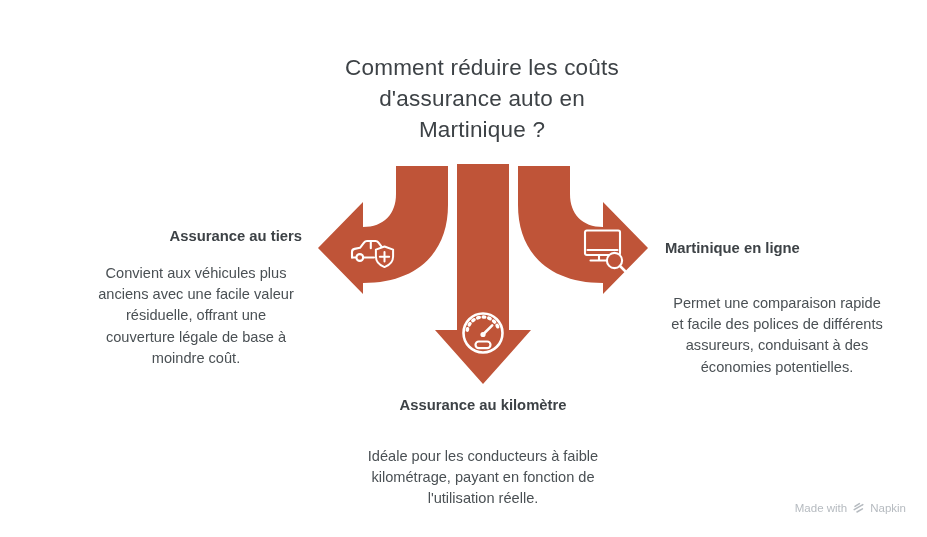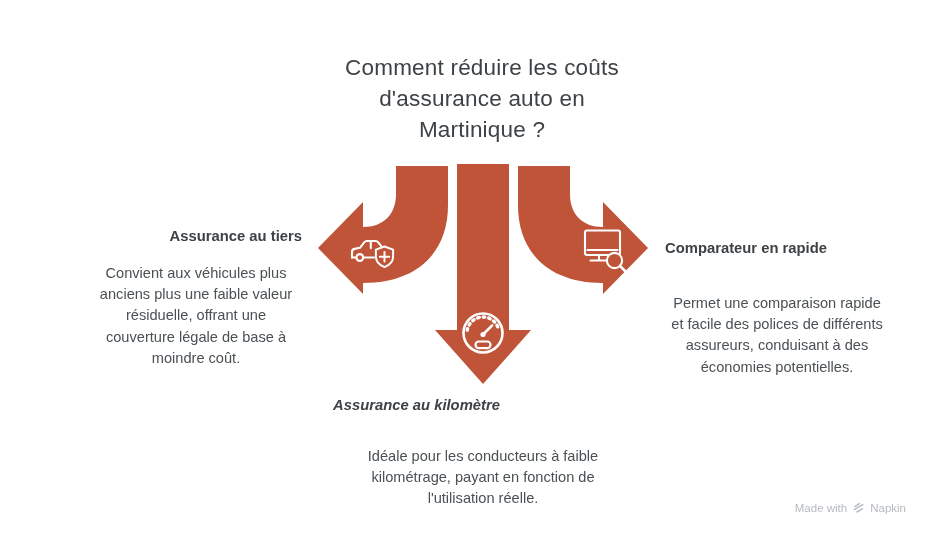--- a/index.html
+++ b/index.html
@@ -30,21 +30,21 @@
     color:var(--c-heading);white-space:nowrap;
   }
   .branch-desc{
     position:absolute;font-size:14.6px;line-height:21.2px;text-align:center;
     color:var(--c-body);white-space:pre-line;
   }
   .label-left{right:625px;top:228px;text-align:right;}
   .desc-left{left:76px;top:263px;width:240px;}
   .label-right{left:665px;top:240px;}
   .desc-right{left:647px;top:293px;width:260px;}
-  .label-bottom{left:333px;top:397px;width:300px;text-align:left;font-style:italic;}
+  .label-bottom{left:333px;top:397px;width:300px;text-align:center;}
   .desc-bottom{left:343px;top:414px;width:280px;margin-top:32px;}
   .watermark{
     position:absolute;right:21px;top:501px;display:flex;align-items:center;gap:5px;
     font-size:11.5px;color:var(--c-watermark);padding-left:36px;
   }
 </style>
 </head>
 <body>
 
 <div class="canvas">
@@ -89,26 +89,26 @@
       <circle cx="24" cy="24" r="19.5" stroke-width="2.6"></circle>
       <path d="M8.25 21.2 A16 16 0 0 1 39.75 21.2" stroke-width="3.4" stroke-dasharray="1.6 4"></path>
       <path d="M24 25.5 L33.2 16.3" stroke-width="2.6"></path>
       <rect x="16.5" y="32.5" width="15" height="6.6" rx="3.3" stroke-width="2.2"></rect>
     </g>
     <circle cx="24" cy="25.5" r="2.6" fill="var(--c-icon_stroke)"></circle>
   </svg>
 
   <div class="branch-label label-left">Assurance au tiers</div>
   <div class="branch-desc desc-left">Convient aux véhicules plus
-anciens plus une faible valeur
+anciens avec une facile valeur
 résiduelle, offrant une
 couverture légale de base à
 moindre coût.</div>
 
-  <div class="branch-label label-right">Comparateur en rapide</div>
+  <div class="branch-label label-right">Martinique en ligne</div>
   <div class="branch-desc desc-right">Permet une comparaison rapide
 et facile des polices de différents
 assureurs, conduisant à des
 économies potentielles.</div>
 
   <div class="branch-label label-bottom">Assurance au kilomètre</div>
   <div class="branch-desc desc-bottom">Idéale pour les conducteurs à faible
 kilométrage, payant en fonction de
 l'utilisation réelle.</div>
 

